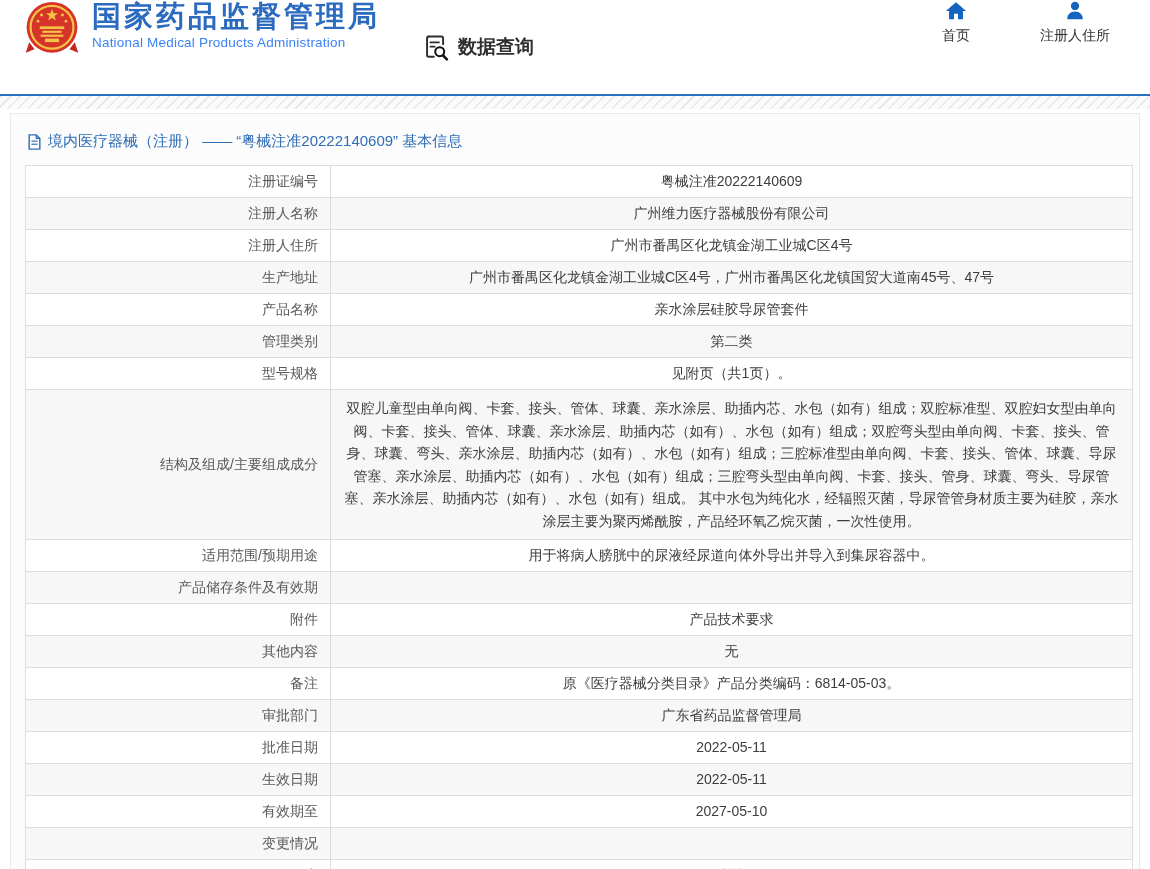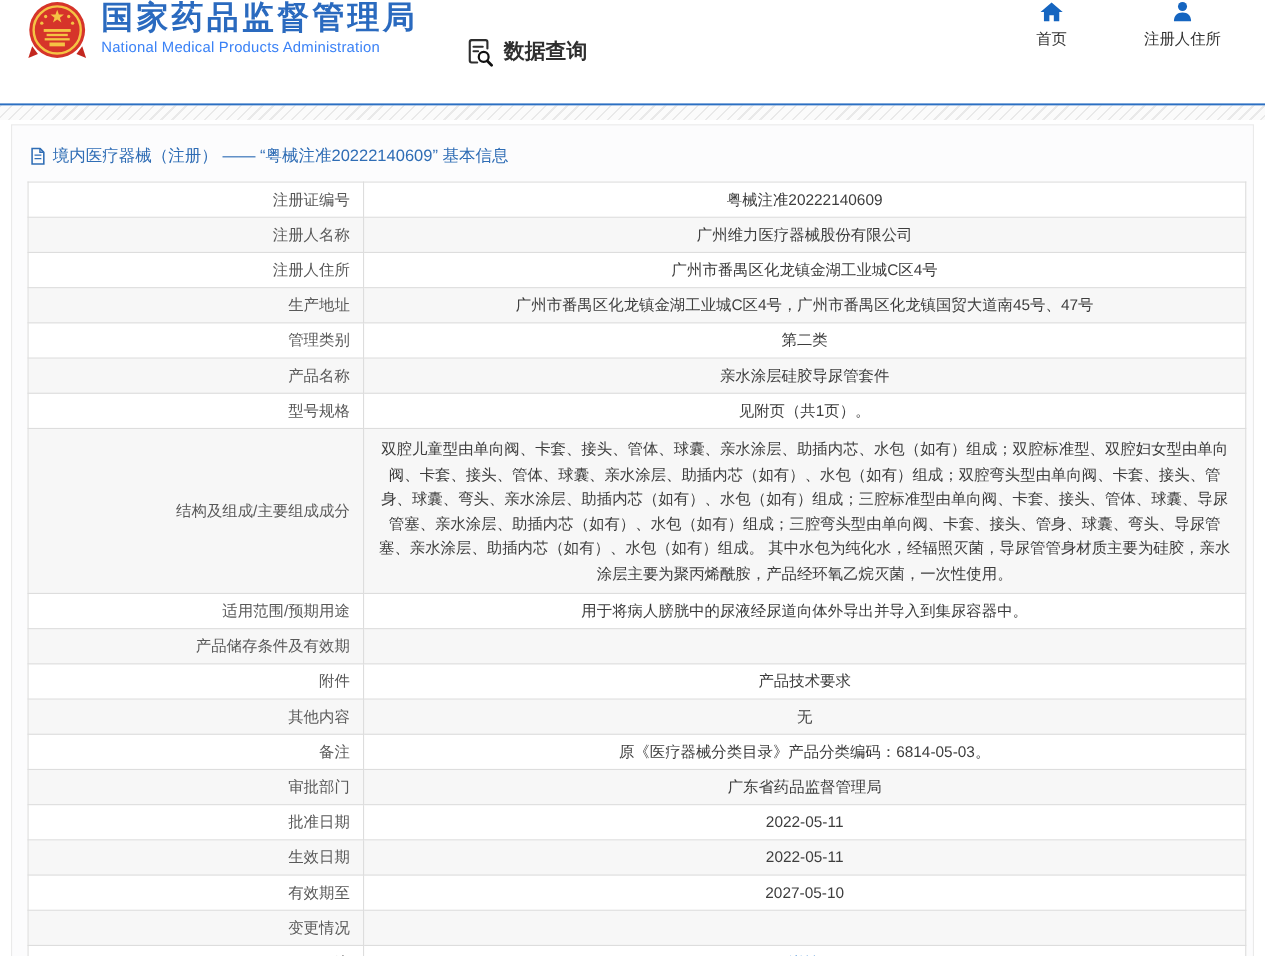--- a/index.html
+++ b/index.html
@@ -134,26 +134,26 @@
         </tr>
         <tr>
           <td class="label">注册人住所</td>
           <td class="value">广州市番禺区化龙镇金湖工业城C区4号</td>
         </tr>
         <tr>
           <td class="label">生产地址</td>
           <td class="value">广州市番禺区化龙镇金湖工业城C区4号，广州市番禺区化龙镇国贸大道南45号、47号</td>
         </tr>
         <tr>
+          <td class="label">产品名称</td>
+          <td class="value">亲水涂层硅胶导尿管套件</td>
+        </tr>
+        <tr>
           <td class="label">管理类别</td>
           <td class="value">第二类</td>
-        </tr>
-        <tr>
-          <td class="label">产品名称</td>
-          <td class="value">亲水涂层硅胶导尿管套件</td>
         </tr>
         <tr>
           <td class="label">型号规格</td>
           <td class="value">见附页（共1页）。</td>
         </tr>
         <tr>
           <td class="label">结构及组成/主要组成成分</td>
           <td class="value tall">双腔儿童型由单向阀、卡套、接头、管体、球囊、亲水涂层、助插内芯、水包（如有）组成；双腔标准型、双腔妇女型由单向阀、卡套、接头、管体、球囊、亲水涂层、助插内芯（如有）、水包（如有）组成；双腔弯头型由单向阀、卡套、接头、管身、球囊、弯头、亲水涂层、助插内芯（如有）、水包（如有）组成；三腔标准型由单向阀、卡套、接头、管体、球囊、导尿管塞、亲水涂层、助插内芯（如有）、水包（如有）组成；三腔弯头型由单向阀、卡套、接头、管身、球囊、弯头、导尿管塞、亲水涂层、助插内芯（如有）、水包（如有）组成。 其中水包为纯化水，经辐照灭菌，导尿管管身材质主要为硅胶，亲水涂层主要为聚丙烯酰胺，产品经环氧乙烷灭菌，一次性使用。</td>
         </tr>
         <tr>

